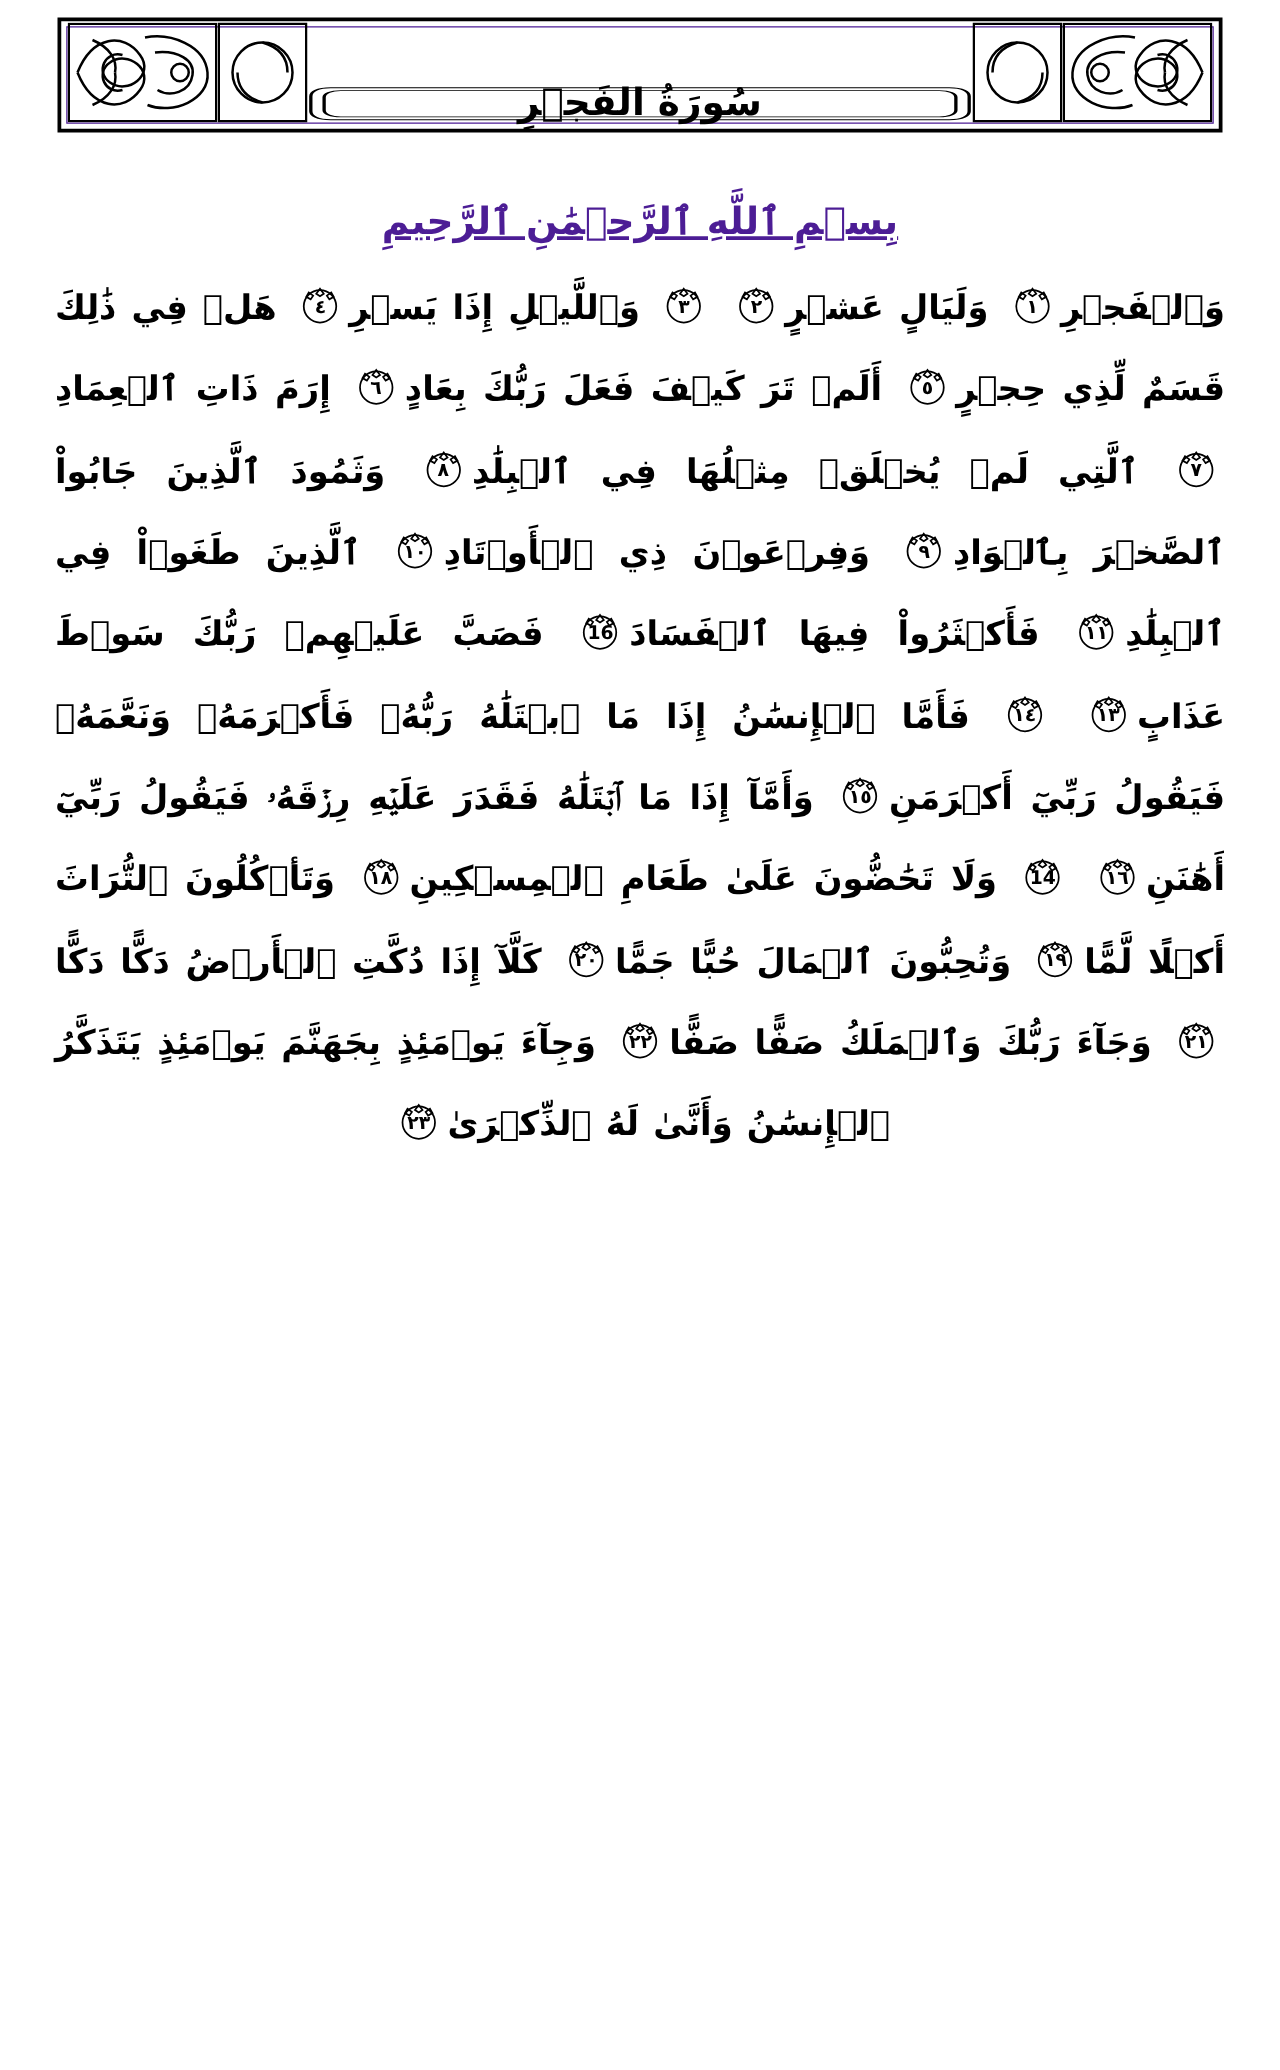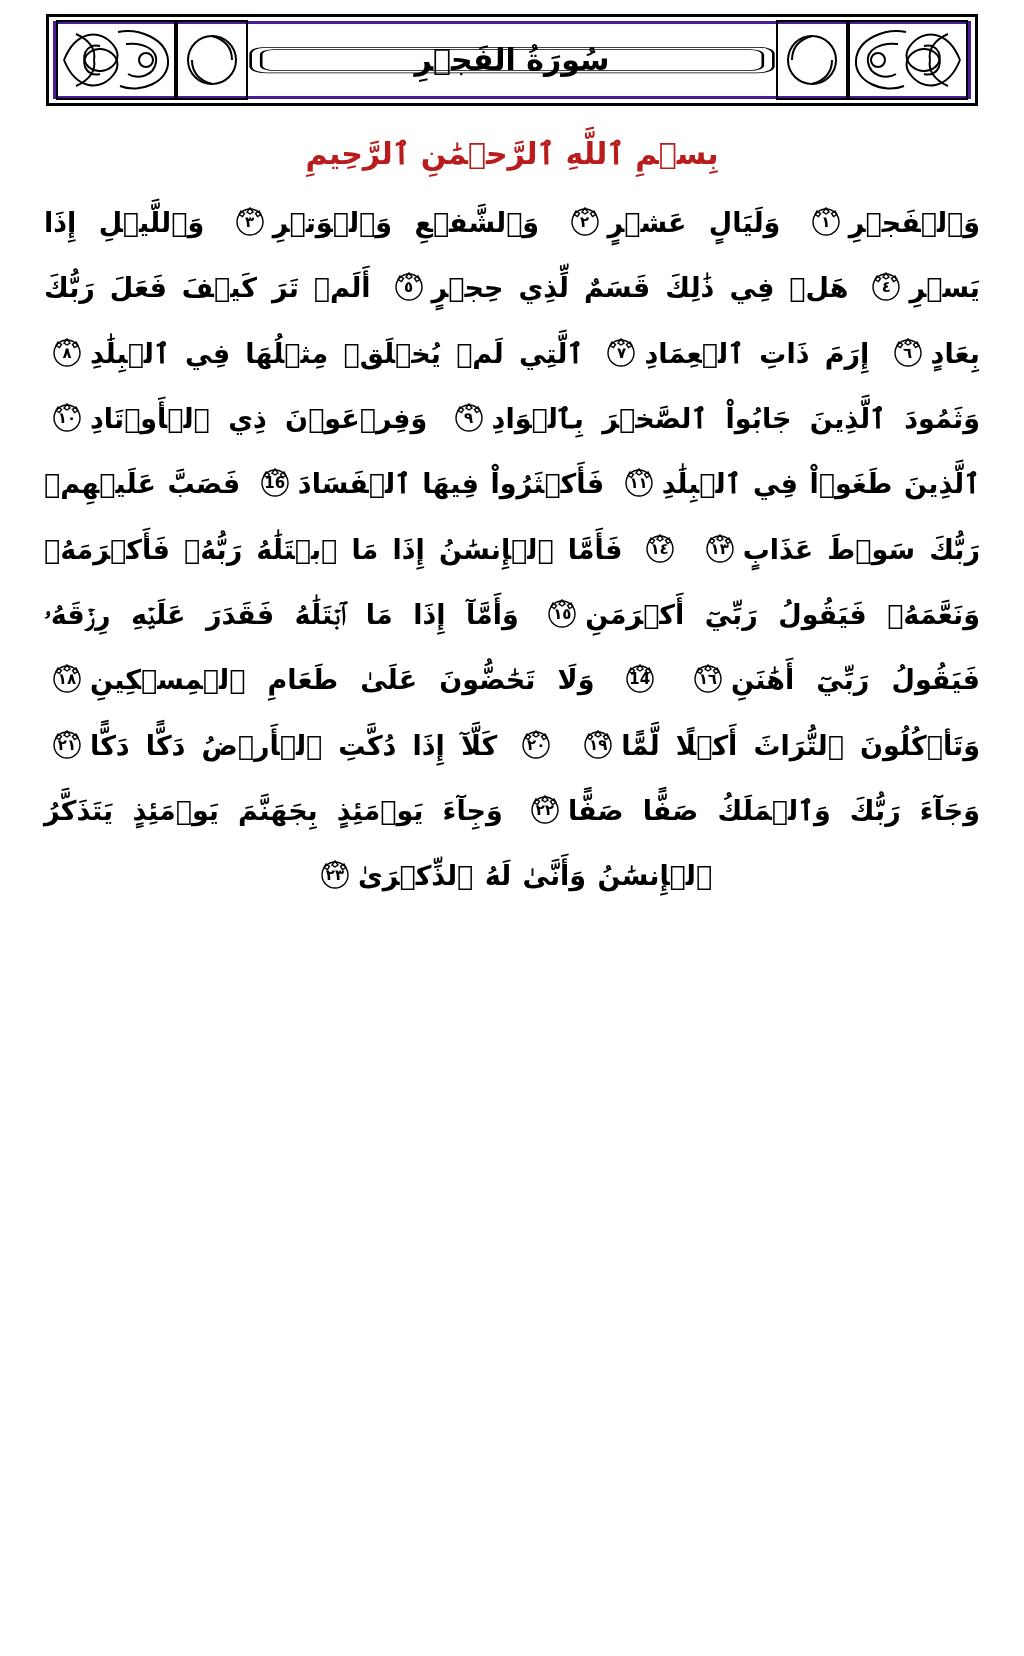--- a/index.html
+++ b/index.html
@@ -27,24 +27,24 @@
     margin: 14px 46px 0 46px;
     height: 92px;
     border: 3px solid #000;
     box-sizing: border-box;
     position: relative;
     background: #fff;
   }
   .header-band-inner {
     position: absolute;
     inset: 4px;
-    border: 3px solid #4c1d95;
+    border: 1px solid #4c1d95;
     box-sizing: border-box;
     display: flex;
-    align-items: center;
+    align-items: flex-end;
   }
   .orn {
     width: 120px;
     position: relative;
     overflow: hidden;
   }
   .orn svg { display: block; width: 100%; height: 100%; }
 
   .medallion {
     width: 72px;
@@ -72,28 +72,29 @@
     font-weight: 700;
     color: #000;
     direction: rtl;
     letter-spacing: 0.5px;
     line-height: 1;
     z-index: 2;
   }
 
   
   .basmala {
-    margin-top: 30px;
+    margin-top: 54px;
     text-align: center;
     direction: rtl;
     font-size: 30px;
     font-weight: 600;
-    color: #b91c1c;
+    color: #4c1d95;
     font-family: "DejaVu Sans", sans-serif;
     line-height: 1.2;
+    text-decoration: underline;
   }
 
   
   .quran-body {
     direction: rtl;
     text-align: justify;
     text-align-last: center;
     padding: 18px 44px 0 44px;
     font-family: "DejaVu Sans", sans-serif;
     font-size: 27px;
@@ -226,21 +227,21 @@
 
     <span class="ayah-text">وَلَيَالٍ عَشۡرٍ</span><span class="ayah-mark"><svg viewBox="0 0 40 40">
           <g fill="none" stroke="#000" stroke-width="1.4">
             <circle cx="20" cy="21" r="13"></circle>
             <path d="M20 7 l3 4 -3 2 -3 -2 z"></path>
             <path d="M11 10 l3.5 2.5 -2 3 -3.5 -2 z"></path>
             <path d="M29 10 l-3.5 2.5 2 3 3.5 -2 z"></path>
           </g>
         </svg><span class="num">٢</span></span>
 
-    <span class="ayah-text">وَٱلشَّفۡعِ وَٱلۡوَتۡرِ</span><span class="ayah-mark"><svg viewBox="0 0 40 40">
+    <span class="ayah-mark"><svg viewBox="0 0 40 40">
           <g fill="none" stroke="#000" stroke-width="1.4">
             <circle cx="20" cy="21" r="13"></circle>
             <path d="M20 7 l3 4 -3 2 -3 -2 z"></path>
             <path d="M11 10 l3.5 2.5 -2 3 -3.5 -2 z"></path>
             <path d="M29 10 l-3.5 2.5 2 3 3.5 -2 z"></path>
           </g>
         </svg><span class="num">٣</span></span>
 
     <span class="ayah-text">وَٱللَّيۡلِ إِذَا يَسۡرِ</span><span class="ayah-mark"><svg viewBox="0 0 40 40">
           <g fill="none" stroke="#000" stroke-width="1.4">
@@ -379,21 +380,21 @@
 
     <span class="ayah-text">وَتَأۡكُلُونَ ٱلتُّرَاثَ أَكۡلًا لَّمًّا</span><span class="ayah-mark"><svg viewBox="0 0 40 40">
           <g fill="none" stroke="#000" stroke-width="1.4">
             <circle cx="20" cy="21" r="13"></circle>
             <path d="M20 7 l3 4 -3 2 -3 -2 z"></path>
             <path d="M11 10 l3.5 2.5 -2 3 -3.5 -2 z"></path>
             <path d="M29 10 l-3.5 2.5 2 3 3.5 -2 z"></path>
           </g>
         </svg><span class="num">١٩</span></span>
 
-    <span class="ayah-mark"><svg viewBox="0 0 40 40">
+    <span class="ayah-text">وَتُحِبُّونَ ٱلۡمَالَ حُبًّا جَمًّا</span><span class="ayah-mark"><svg viewBox="0 0 40 40">
           <g fill="none" stroke="#000" stroke-width="1.4">
             <circle cx="20" cy="21" r="13"></circle>
             <path d="M20 7 l3 4 -3 2 -3 -2 z"></path>
             <path d="M11 10 l3.5 2.5 -2 3 -3.5 -2 z"></path>
             <path d="M29 10 l-3.5 2.5 2 3 3.5 -2 z"></path>
           </g>
         </svg><span class="num">٢٠</span></span>
 
     <span class="ayah-text">كَلَّآ إِذَا دُكَّتِ ٱلۡأَرۡضُ دَكًّا دَكًّا</span><span class="ayah-mark"><svg viewBox="0 0 40 40">
           <g fill="none" stroke="#000" stroke-width="1.4">

